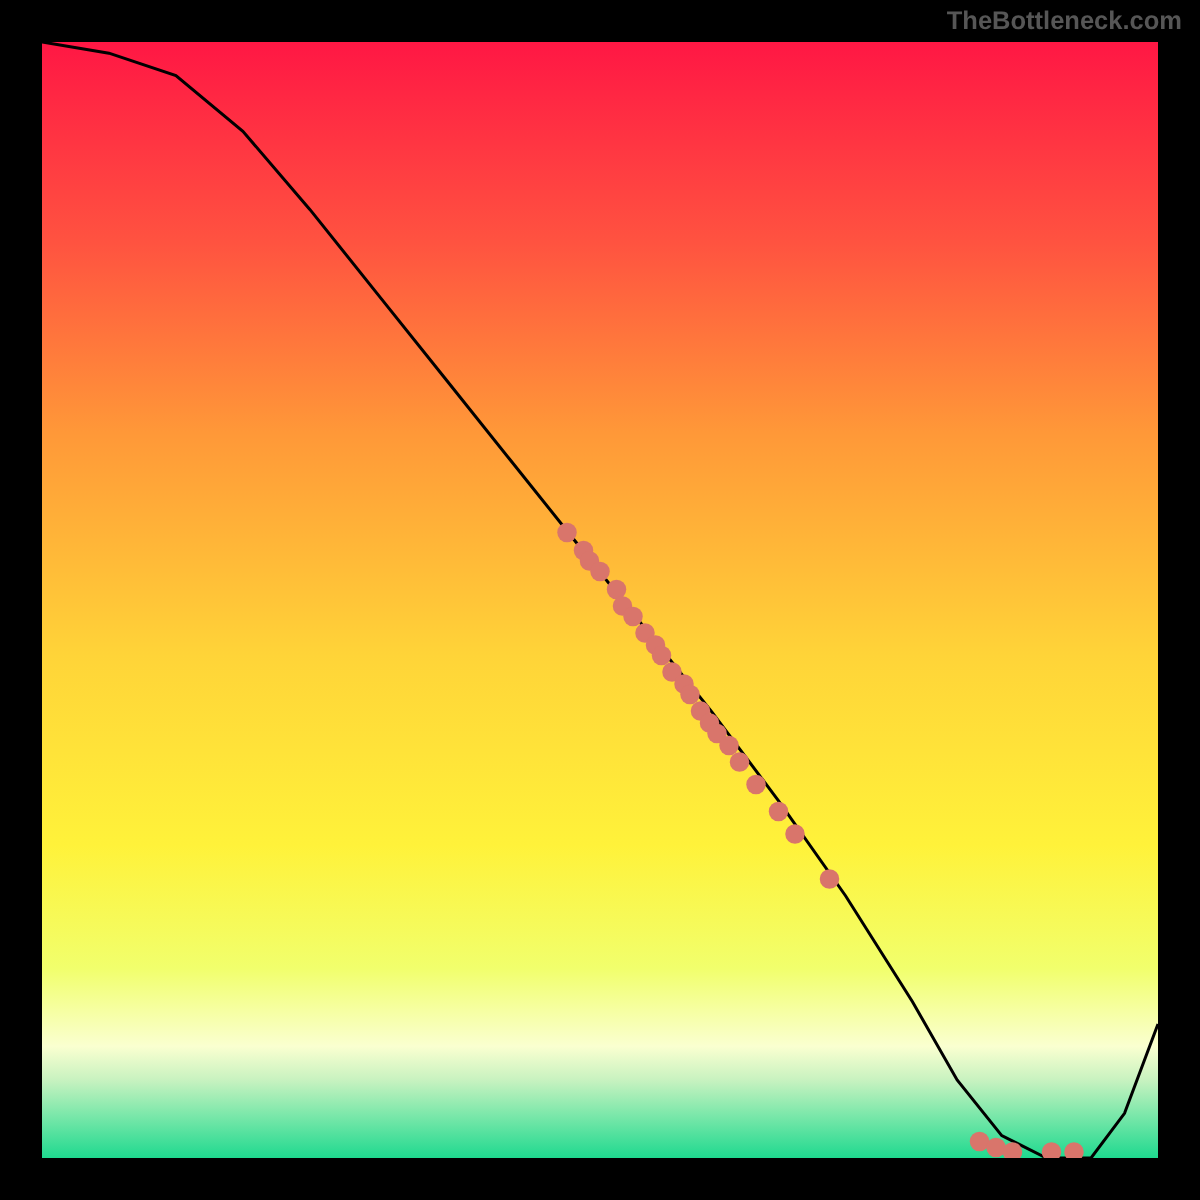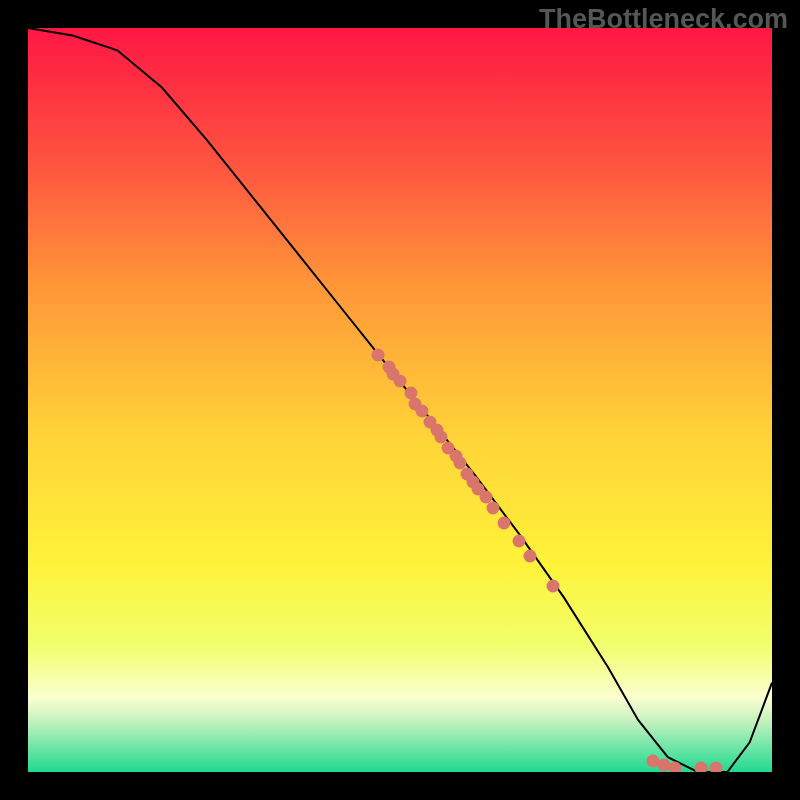--- a/index.html
+++ b/index.html
@@ -9,21 +9,21 @@
     background: #000;
     position: relative;
     overflow: hidden;
     font-family: Arial, sans-serif;
   }
   .watermark {
     position: absolute;
     top: 4px;
     right: 12px;
     color: #565656;
-    font-size: 27px;
+    font-size: 17px;
     font-weight: bold;
     z-index: 10;
   }
   .plot-area {
     position: absolute;
     left: 28px;
     top: 28px;
     width: 744px;
     height: 744px;
     overflow: hidden;

